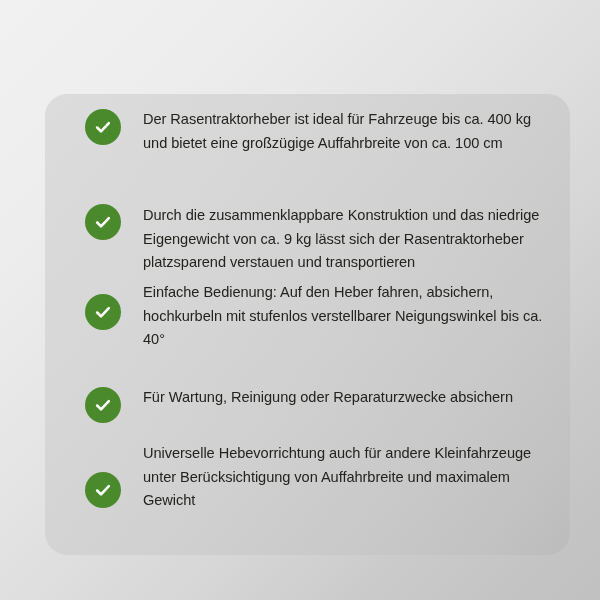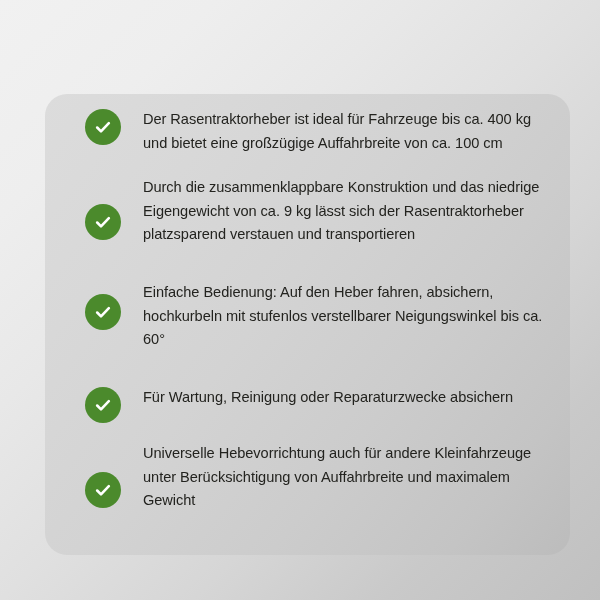--- a/index.html
+++ b/index.html
@@ -95,21 +95,21 @@
     line-height: 23.5px;
     color: #23231f;
     letter-spacing: -0.05px;
   }
 
   
   .row-0 .check-badge { top: 15px; }
   .row-0 .benefit-text { top: 14px; }
 
   .row-1 .check-badge { top: 110px; }
-  .row-1 .benefit-text { top: 82px; }
+  .row-1 .benefit-text { top: 110px; }
 
   .row-2 .check-badge { top: 200px; }
   .row-2 .benefit-text { top: 187px; }
 
   .row-3 .check-badge { top: 293px; }
   .row-3 .benefit-text { top: 292px; }
 
   .row-4 .check-badge { top: 378px; }
   .row-4 .benefit-text { top: 348px; }
 </style>
@@ -138,21 +138,21 @@
       </span>
       <span class="benefit-text">Durch die zusammenklappbare Konstruktion und das niedrige Eigengewicht von ca. 9 kg lässt sich der Rasentraktorheber platzsparend verstauen und transportieren</span>
     </div>
 
     <div class="benefit-row row-2">
       <span class="check-badge">
         <svg viewBox="0 0 24 24" aria-hidden="true">
           <path d="M5 12.6 L9.6 17.2 L19 7.4" fill="none" stroke="#ffffff" stroke-width="3.1" stroke-linecap="round" stroke-linejoin="round"></path>
         </svg>
       </span>
-      <span class="benefit-text">Einfache Bedienung: Auf den Heber fahren, absichern, hochkurbeln mit stufenlos verstellbarer Neigungswinkel bis ca. 60°</span>
+      <span class="benefit-text">Einfache Bedienung: Auf den Heber fahren, absichern, hochkurbeln mit stufenlos verstellbarer Neigungswinkel bis ca. 40°</span>
     </div>
 
     <div class="benefit-row row-3">
       <span class="check-badge">
         <svg viewBox="0 0 24 24" aria-hidden="true">
           <path d="M5 12.6 L9.6 17.2 L19 7.4" fill="none" stroke="#ffffff" stroke-width="3.1" stroke-linecap="round" stroke-linejoin="round"></path>
         </svg>
       </span>
       <span class="benefit-text">Für Wartung, Reinigung oder Reparaturzwecke absichern</span>
     </div>

